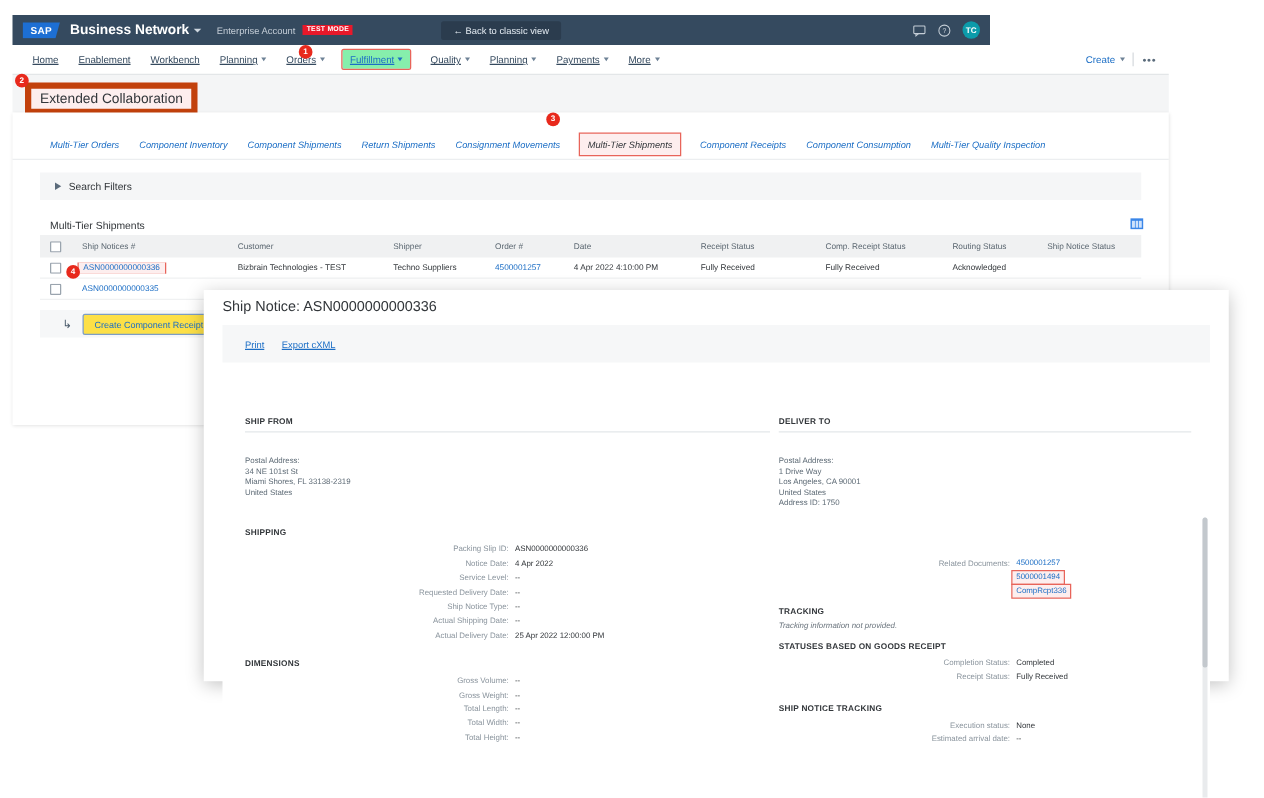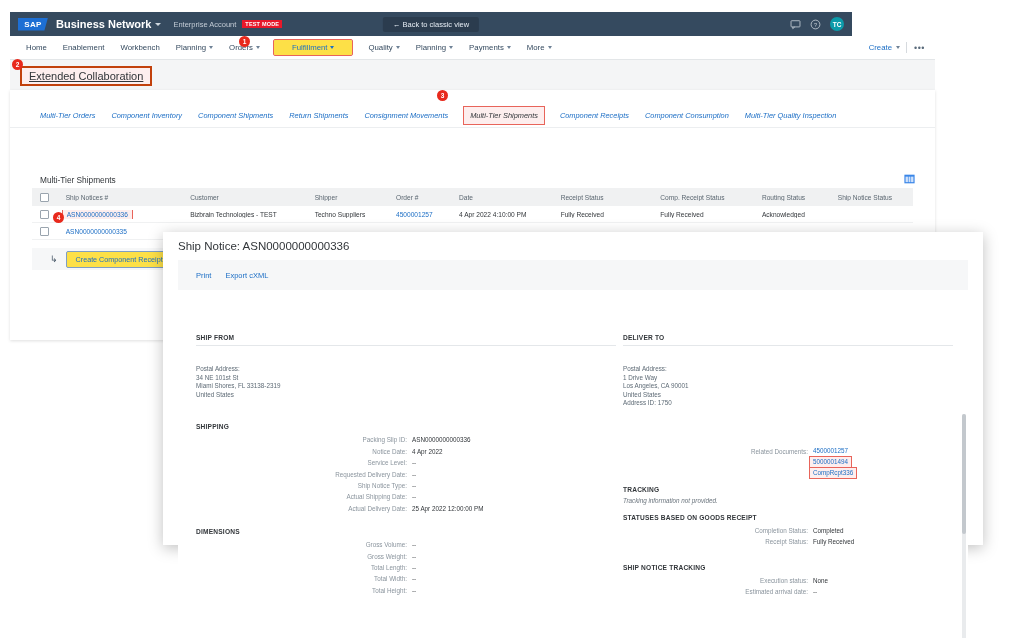--- a/index.html
+++ b/index.html
@@ -12,21 +12,21 @@
   }
   #app {
     position: relative;
     width: 1011px; height: 638px;
     background: #ffffff;
   }
 
   
   .topbar {
     position: absolute; left: 10px; top: 12px;
-    width: 842px; height: 24px;
+    width: 782px; height: 24px;
     background: #354a5f;
     display: flex; align-items: center;
     padding: 0 8px;
     justify-content: space-between;
   }
   .sap-logo {
     width: 30px; height: 13px;
     background: #1d6fd4;
     color: #fff; font-size: 8px; font-weight: bold;
     display: flex; align-items: center; justify-content: center;
@@ -67,31 +67,31 @@
     position: absolute; left: 10px; top: 36px;
     width: 925px; height: 24px;
     background: #ffffff;
     border-bottom: 1px solid #e3e6e8;
     display: flex; align-items: center;
     padding-left: 16px;
   }
   .navitem {
     font-size: 7.8px; color: #34495e; margin-right: 16px;
     position: relative; white-space: nowrap;
-    display: flex; align-items: center; gap: 3px;
+    display: flex; align-items: center; gap: 3px; text-decoration: underline;
   }
   .navitem.active { color: #1c6ec5; }
   .caret-dk {
     display: inline-block;
     border-left: 2.5px solid transparent; border-right: 2.5px solid transparent;
     border-top: 3px solid #6e8296;
   }
   .nav-hl {
-    outline: 1px solid #e8645a; background: #fde047;
-    padding: 3px 18px; border-radius: 1px; margin-left: -2px;
+    outline: 1px solid #e8645a; background: #86efac;
+    padding: 3px 6px; border-radius: 1px; margin-left: -2px;
   }
   .nav-underline {
     position: absolute; left: 4px; right: 4px; bottom: -7px;
     height: 2px; background: #2a7ad3;
   }
   .create-link {
     margin-left: auto; margin-right: 6px; color: #1c6ec5; font-size: 7.8px;
     display: flex; align-items: center; gap: 4px;
   }
   .vdiv { width: 1px; height: 11px; background: #d6dade; margin-right: 7px; }
@@ -99,23 +99,22 @@
 
   
   .titleband {
     position: absolute; left: 10px; top: 60px;
     width: 925px; height: 30px;
     background: #f4f5f6;
   }
   .page-title {
     position: absolute; left: 20px; top: 66px;
     font-size: 11px; color: #32363a;
-    border: 2px solid #c2410c; background: #fdeeee;
+    border: 5px solid #c2410c; background: #fdeeee;
     padding: 2px 7px;
-    text-decoration: underline;
   }
 
   
   .card {
     position: absolute; left: 10px; top: 90px;
     width: 925px; height: 250px;
     background: #ffffff;
     box-shadow: 0 1px 3px rgba(0,0,0,.13);
   }
 
@@ -210,21 +209,21 @@
   .modal-title {
     position: absolute; left: 15px; top: 8px;
     font-size: 11.5px; color: #32363a;
   }
   .modal-toolbar {
     position: absolute; left: 15px; top: 28px;
     width: 790px; height: 30px;
     background: #f6f7f8;
     display: flex; align-items: center; padding-left: 18px; gap: 14px;
   }
-  .tool-lnk { color: #1c6ec5; font-size: 7.5px; }
+  .tool-lnk { color: #1c6ec5; font-size: 7.5px; text-decoration: underline; }
   .modal-tabs {
     position: absolute; left: 15px; top: 70px;
     width: 790px; height: 19px;
     border-bottom: 1px solid #e0e3e6;
     display: flex; align-items: flex-end; padding-left: 14px; gap: 0;
   }
   .mtab {
     font-size: 7.6px; color: #1c6ec5; padding: 3px 13px 4px;
   }
   .mtab.sel {
@@ -373,20 +372,24 @@
       <div class="subtab">Component Inventory</div>
       <div class="subtab">Component Shipments</div>
       <div class="subtab">Return Shipments</div>
       <div class="subtab">Consignment Movements</div>
       <div class="subtab hl">Multi-Tier Shipments</div>
       <div class="subtab">Component Receipts</div>
       <div class="subtab">Component Consumption</div>
       <div class="subtab">Multi-Tier Quality Inspection</div>
     </div>
 
+    <div class="filterbar">
+      <i class="tri"></i>
+      <span class="filter-lbl">Search Filters</span>
+    </div>
 
     <div class="sec-head">Multi-Tier Shipments</div>
     <svg class="table-icon" viewBox="0 0 14 12">
       <rect x="0.5" y="0.5" width="13" height="11" fill="#3a86e8"></rect>
       <rect x="2" y="3" width="3" height="7" fill="#cfe2fb"></rect>
       <rect x="5.8" y="3" width="2.4" height="7" fill="#cfe2fb"></rect>
       <rect x="9" y="3" width="3" height="7" fill="#cfe2fb"></rect>
     </svg>
 
     <div class="tbl">

